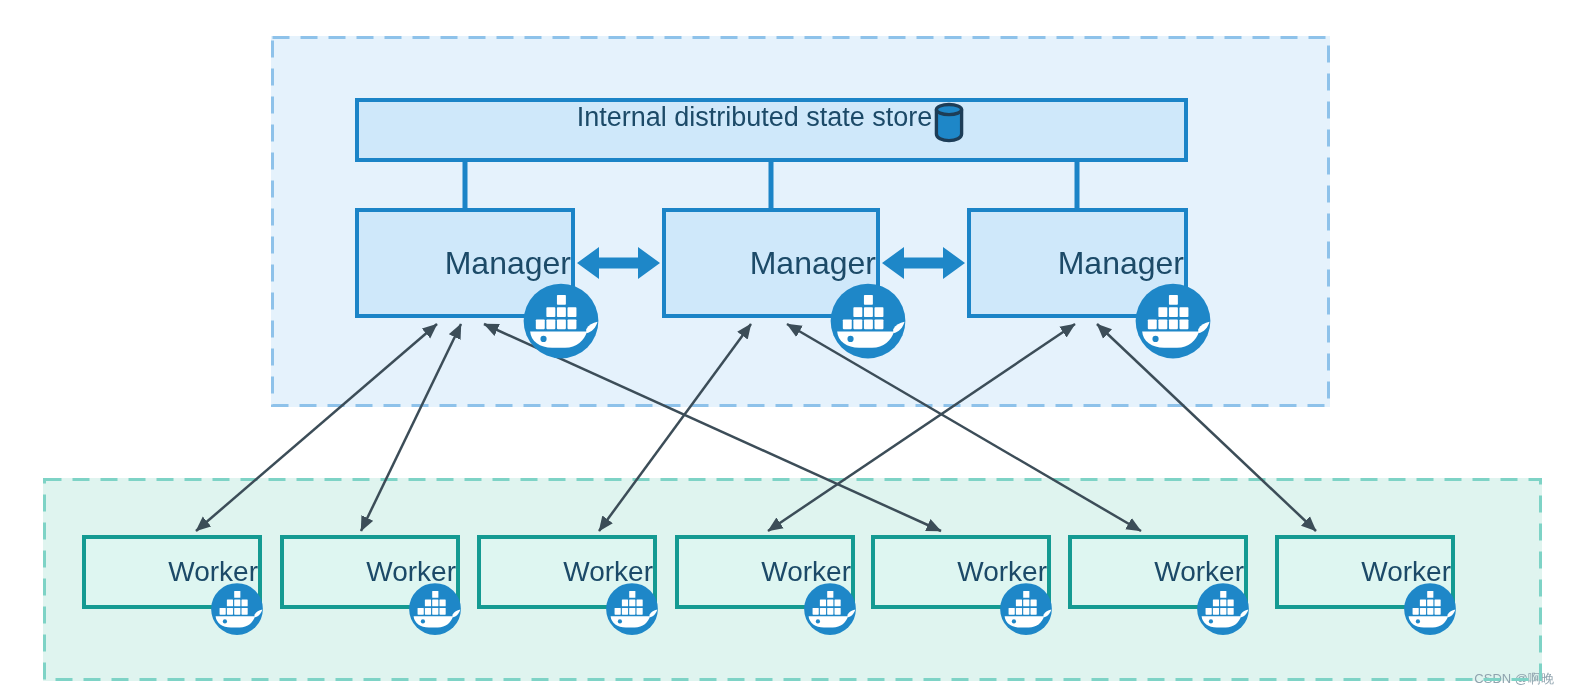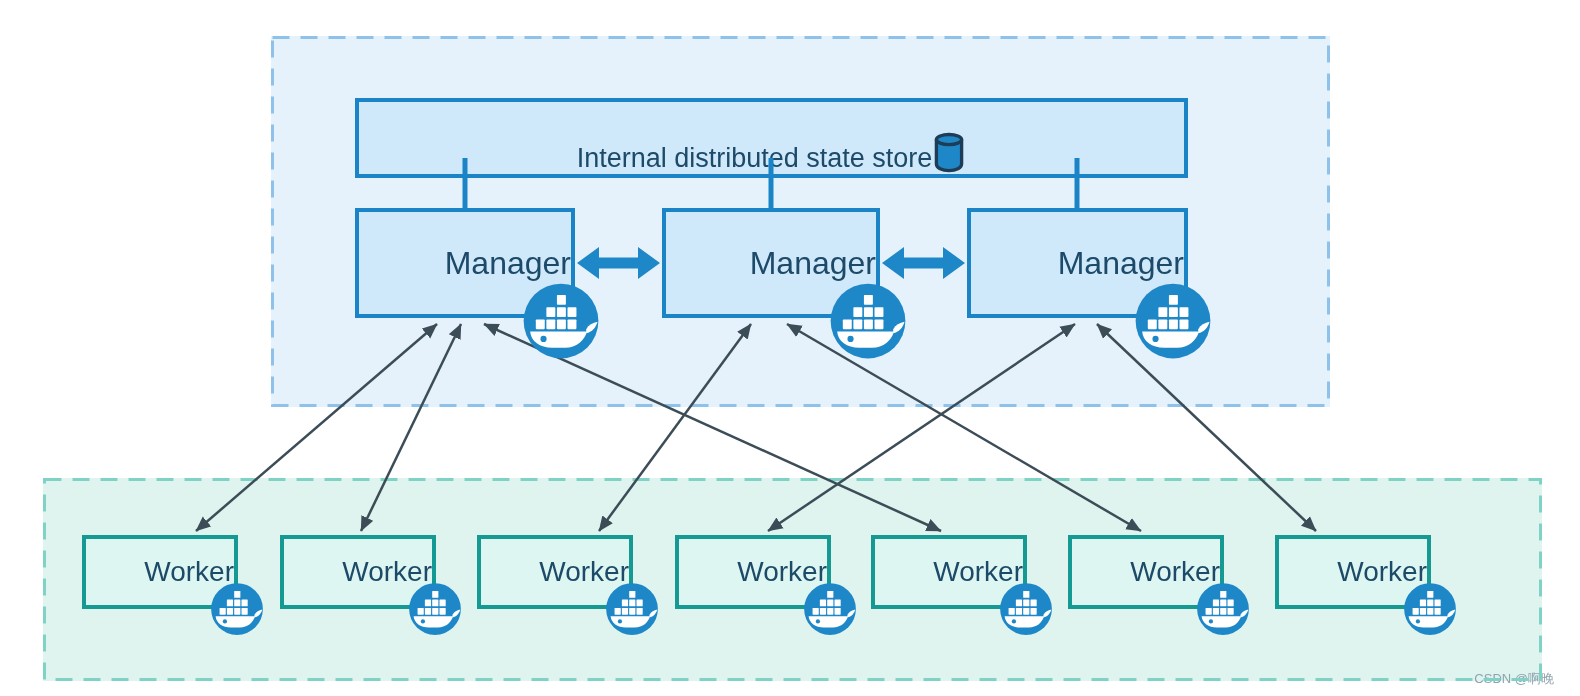--- a/index.html
+++ b/index.html
@@ -3,33 +3,33 @@
 <meta charset="utf-8">
 <style>
   html,body{margin:0;padding:0;background:#fff;}
   .stage{
     position:relative;width:1580px;height:696px;background:#ffffff;overflow:hidden;
     font-family:"Liberation Sans", sans-serif;
   }
   .raft-bg{position:absolute;left:271px;top:36px;width:1059px;height:371px;background:var(--raft-fill);}
   .gossip-bg{position:absolute;left:43px;top:478px;width:1499px;height:203px;background:var(--gossip-fill);}
   .store{
-    position:absolute;left:355px;top:98px;width:833px;height:80px;box-sizing:border-box;
+    position:absolute;left:355px;top:98px;width:833px;height:64px;box-sizing:border-box;
     background:var(--box-blue-fill);border:4px solid var(--box-blue-border);
-    display:flex;align-items:flex-end;justify-content:center;
+    display:flex;align-items:flex-start;justify-content:center;
     font-size:27px;color:var(--text-dark);
   }
   .db{width:34px;height:42px;flex:0 0 auto;}
   .box{
     position:absolute;display:flex;align-items:center;justify-content:flex-end;
     box-sizing:border-box;color:var(--text-dark);
   }
   .manager{top:208px;height:110px;background:var(--box-blue-fill);border:4px solid var(--box-blue-border);font-size:32px;}
   .m1{left:355px;width:220px}.m2{left:662px;width:218px}.m3{left:967px;width:221px}
-  .worker{top:535px;height:74px;width:156px;background:var(--box-teal-fill);border:4px solid var(--box-teal-border);font-size:28px;}
+  .worker{top:535px;height:74px;width:180px;background:var(--box-teal-fill);border:4px solid var(--box-teal-border);font-size:28px;}
   .w1{left:82px}.w2{left:280px}.w3{left:477px}.w4{left:675px}.w5{left:871px}.w6{left:1068px}.w7{left:1275px}
   .whale{position:absolute;z-index:10;}
   .whale svg{width:100%;height:100%;display:block;}
   .manager .whale{left:163px;top:70px;width:78px;height:78px;}
   .worker .whale{left:124px;top:43px;width:54px;height:54px;}
   .raft-label{position:absolute;top:52px;right:295px;font-size:27px;color:var(--text-dark);letter-spacing:.4px;}
   .gossip-label{position:absolute;top:626px;right:64px;font-size:27px;color:var(--text-dark);letter-spacing:.4px;}
   .watermark{position:absolute;right:26px;bottom:8px;font-size:13px;color:var(--watermark);}
   #arrows{position:absolute;left:0;top:0;width:1580px;height:696px;z-index:5;pointer-events:none;}
 </style>

